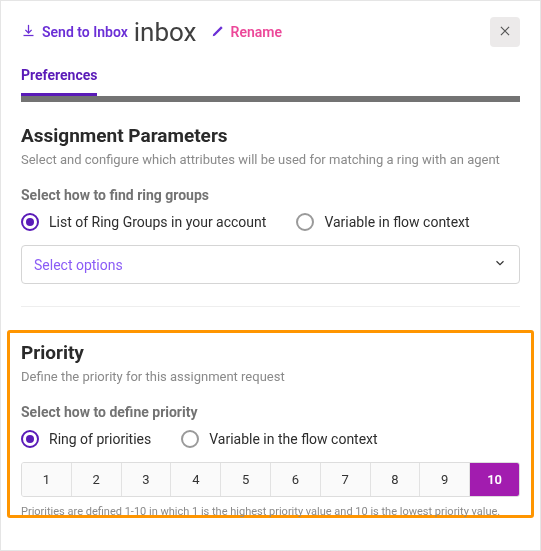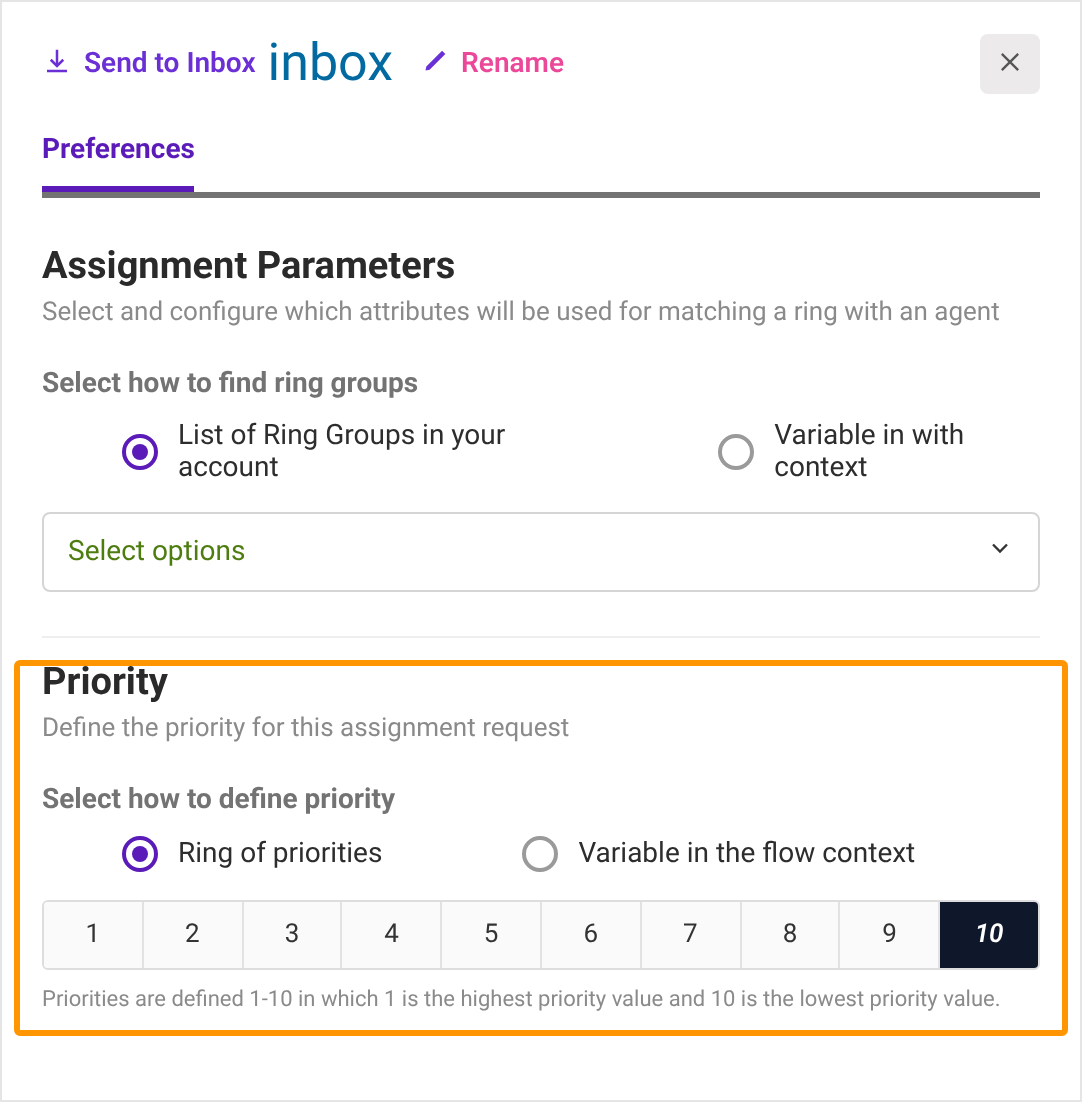--- a/index.html
+++ b/index.html
@@ -22,35 +22,35 @@
   .left-top { display: flex; flex-direction: row; gap: 6px; }
   .send-link {
     display: flex; align-items: center; gap: 6px;
     color: #6b2fd6; font-weight: 600; font-size: 14px;
     cursor: pointer;
   }
   .send-link svg { width: 15px; height: 15px; stroke: #6b2fd6; fill: none; stroke-width: 2; }
   .title-row {
     display: flex; align-items: center; gap: 14px;
   }
-  .title { font-size: 26px; font-weight: 400; color: #0369a1; }
+  .title { font-size: 26px; font-weight: 400; color: #404040; }
   .rename-btn {
     display: flex; align-items: center; gap: 6px;
     color: #ec4899; font-weight: 600; font-size: 14px; cursor: pointer;
   }
   .rename-btn svg { width: 14px; height: 14px; fill: #6b2fd6; }
   .close-btn {
     width: 30px; height: 30px; background: #eceaea;
     border-radius: 4px; display: flex; align-items: center; justify-content: center;
     cursor: pointer; border: none;
   }
   .close-btn svg { width: 14px; height: 14px; stroke: #555; stroke-width: 2; fill: none; }
   .tabs {
     margin-top: 14px;
-    border-bottom: 3px solid #737373;
+    border-bottom: 6px solid #737373;
   }
   .tab {
     display: inline-block;
     padding: 6px 0 10px 0;
     color: #5a1bb8; font-weight: 700; font-size: 14px;
     border-bottom: 3px solid #5a1bb8;
     cursor: pointer;
   }
   .section { margin-top: 22px; }
   .section-h {
@@ -58,66 +58,66 @@
   }
   .section-d {
     font-size: 13px; color: #8a8a8a; line-height: 1.4;
   }
   .subh {
     font-size: 14px; font-weight: 700; color: #737373; margin-top: 18px; margin-bottom: 10px;
   }
   .radio-row { display: flex; gap: 30px; align-items: center; }
   .radio {
     display: flex; align-items: center; gap: 10px; cursor: pointer;
-    font-size: 14px; color: #2d2d2d; margin-left: 40px;
+    font-size: 14px; color: #2d2d2d;
   }
   .radio .dot {
     width: 18px; height: 18px; border-radius: 50%;
     border: 2px solid #9a9a9a; background: #fff; position: relative;
     flex-shrink: 0;
   }
   .radio.selected .dot { border-color: #5a1bb8; }
   .radio.selected .dot::after {
     content: ""; position: absolute; inset: 3px; border-radius: 50%; background: #5a1bb8;
   }
   .select-box {
     margin-top: 14px;
     border: 1px solid #d5d5d5; border-radius: 4px;
     padding: 10px 12px; display: flex; justify-content: space-between; align-items: center;
-    color: #4d7c0f; font-size: 14px; cursor: pointer;
+    color: #8b5cf6; font-size: 14px; cursor: pointer;
   }
   .select-box svg { width: 14px; height: 14px; stroke: #333; stroke-width: 2; fill: none; }
   .hr { margin-top: 22px; border: none; border-top: 1px solid #eee; }
 
   .highlight-box {
     position: absolute;
     left: 6px; right: 6px;
     top: 329px;
     height: 188px;
     border: 3px solid #ff9500;
     border-radius: 3px;
     pointer-events: none;
   }
 
   .priority-wrap {
     position: absolute;
     left: 20px; right: 20px;
-    top: 328px;
+    top: 340px;
   }
   .priority-grid {
     display: flex; margin-top: 14px;
     border: 1px solid #ddd; border-radius: 3px; overflow: hidden;
   }
   .pcell {
     flex: 1; text-align: center; padding: 9px 0;
     font-size: 13px; color: #333; cursor: pointer;
     border-right: 1px solid #e2e2e2; background: #fafafa;
   }
   .pcell:last-child { border-right: none; }
-  .pcell.selected { background: #0f172a; color: #fff; font-weight: 600; font-style: italic; }
+  .pcell.selected { background: #a21caf; color: #fff; font-weight: 600; }
   .footnote { font-size: 11px; color: #8a8a8a; margin-top: 8px; }
 </style>
 </head>
 <body>
 
 <div class="inner">
   <div class="topbar">
     <div class="left-top">
       <div class="send-link">
         <span>
@@ -159,21 +159,21 @@
     <div class="section-d">Select and configure which attributes will be used for matching a ring with an agent</div>
 
     <div class="subh">Select how to find ring groups</div>
     <div class="radio-row">
       <div class="radio selected">
         <span class="dot"></span>
         <span>List of Ring Groups in your account</span>
       </div>
       <div class="radio">
         <span class="dot"></span>
-        <span>Variable in with context</span>
+        <span>Variable in flow context</span>
       </div>
     </div>
 
     <div class="select-box">
       <span>Select options</span>
       <span>
         <svg viewBox="0 0 24 24">
             <path d="M6 9l6 6 6-6"></path>
           </svg>
       </span>

